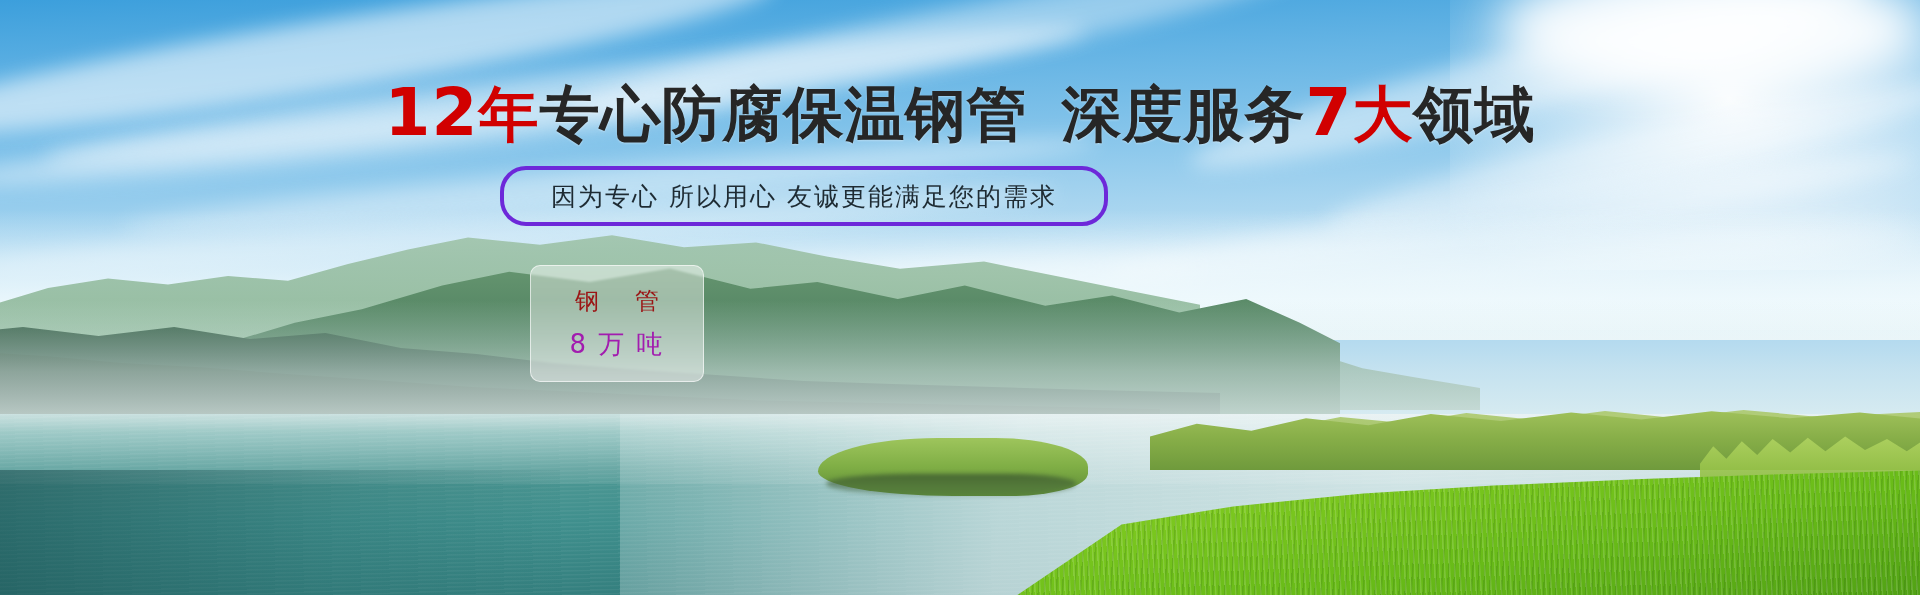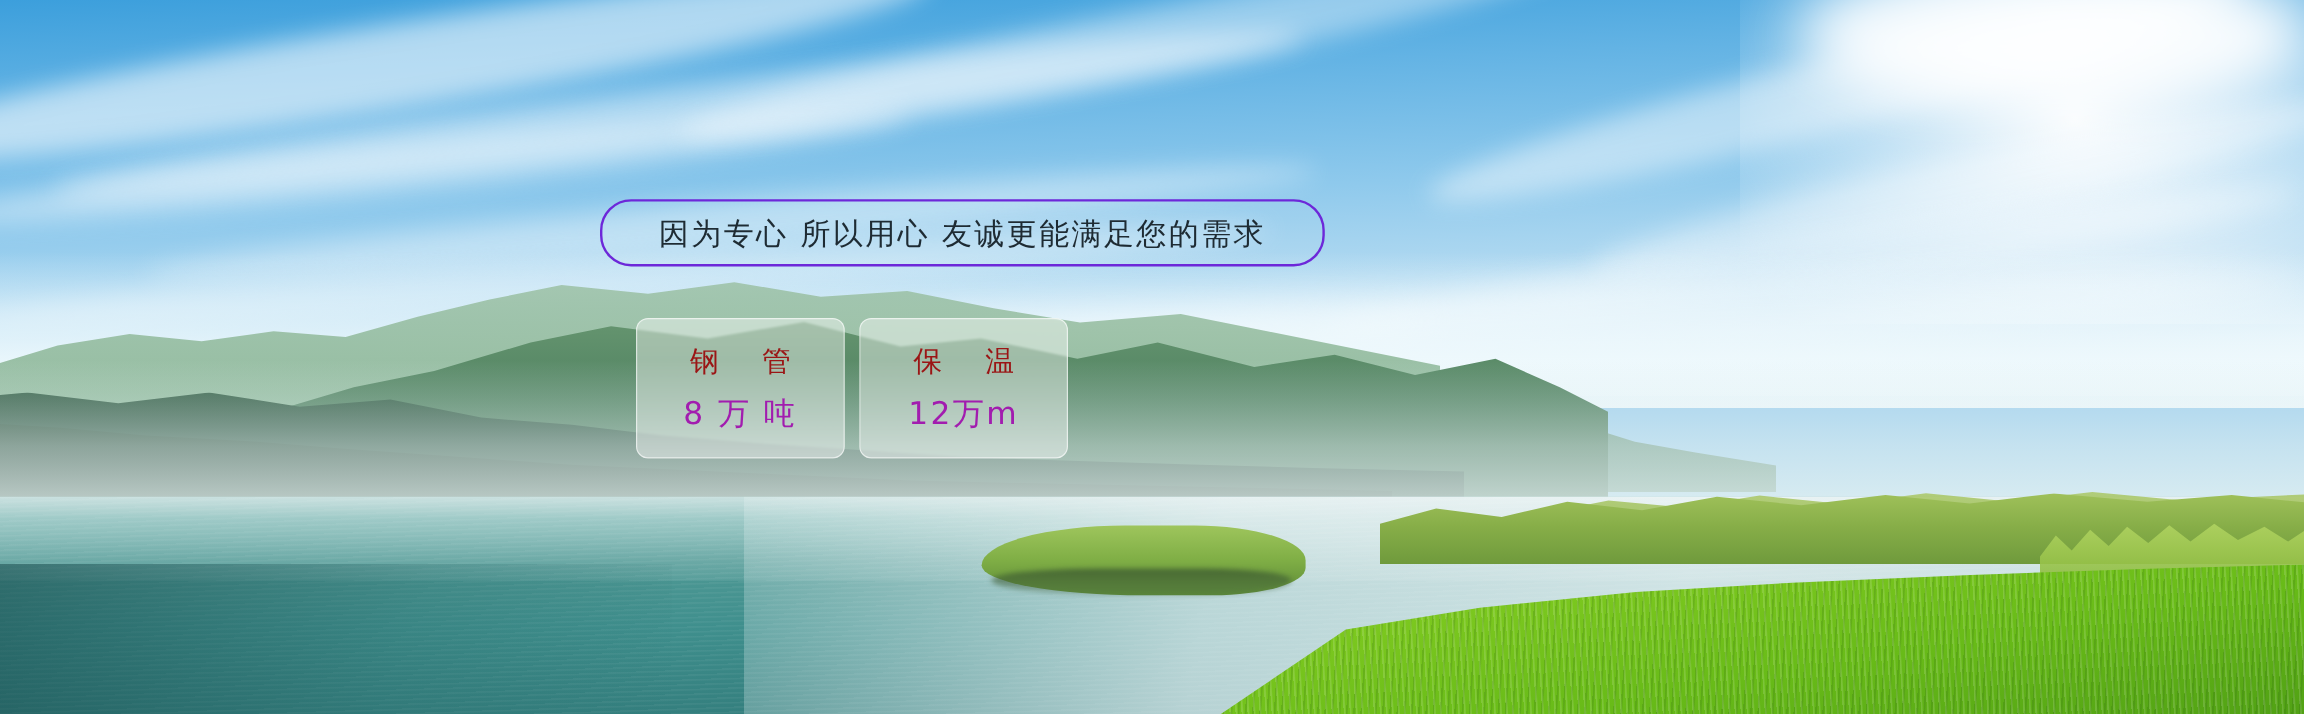--- a/index.html
+++ b/index.html
@@ -146,21 +146,21 @@
     font-family:"DejaVu Sans","Liberation Sans",sans-serif;
   }
   .hl-dark{color:#262626;text-shadow:0 1px 2px rgba(255,255,255,.35);}
   .hl-red{color:#D10000;}
   .hl-num{font-size:66px;}
   .hl-gap{display:inline-block;width:34px;}
 
   
   .pill{
     position:absolute;left:500px;top:166px;width:600px;height:52px;
-    border:2px solid #6d28d9;border-radius:26px;
+    border:4px solid #6d28d9;border-radius:26px;
     display:flex;align-items:center;justify-content:center;
     color:#1e2b33;font-size:25px;letter-spacing:2px;
     font-family:"DejaVu Sans","Liberation Sans",sans-serif;
     background:rgba(255,255,255,.04);
   }
 
   
   .stats{
     position:absolute;left:530px;top:265px;
     display:flex;gap:12px;
@@ -221,33 +221,30 @@
   <div class="water-dark"></div>
 
   <div class="marsh-far2"></div>
   <div class="marsh-far"></div>
   <div class="reeds"></div>
   <div class="island"></div>
   <div class="island-edge"></div>
   <div class="grass-fg"></div>
   <div class="grass-fg-tex"></div>
 
+  <div class="headline"><span class="hl-red hl-num">12</span><span class="hl-red">年</span><span class="hl-dark">专心防腐保温钢管</span><span class="hl-gap"></span><span class="hl-dark">深度服务</span><span class="hl-red hl-num">7</span><span class="hl-red">大</span><span class="hl-dark">领域</span></div>
 
   <div class="pill">
     <span>因为专心 所以用心  友诚更能满足您的需求</span>
   </div>
 
   <div class="stats">
 
     <div class="stat-card">
       <div class="stat-label">钢　管</div>
       <div class="stat-value"><span>8 万 吨</span></div>
     </div>
 
 
-    <div class="stat-card">
-      <div class="stat-label">保　温</div>
-      <div class="stat-value"><span>12万m</span></div>
-    </div>
 
   </div>
 
 </div>
 
 </body></html>

